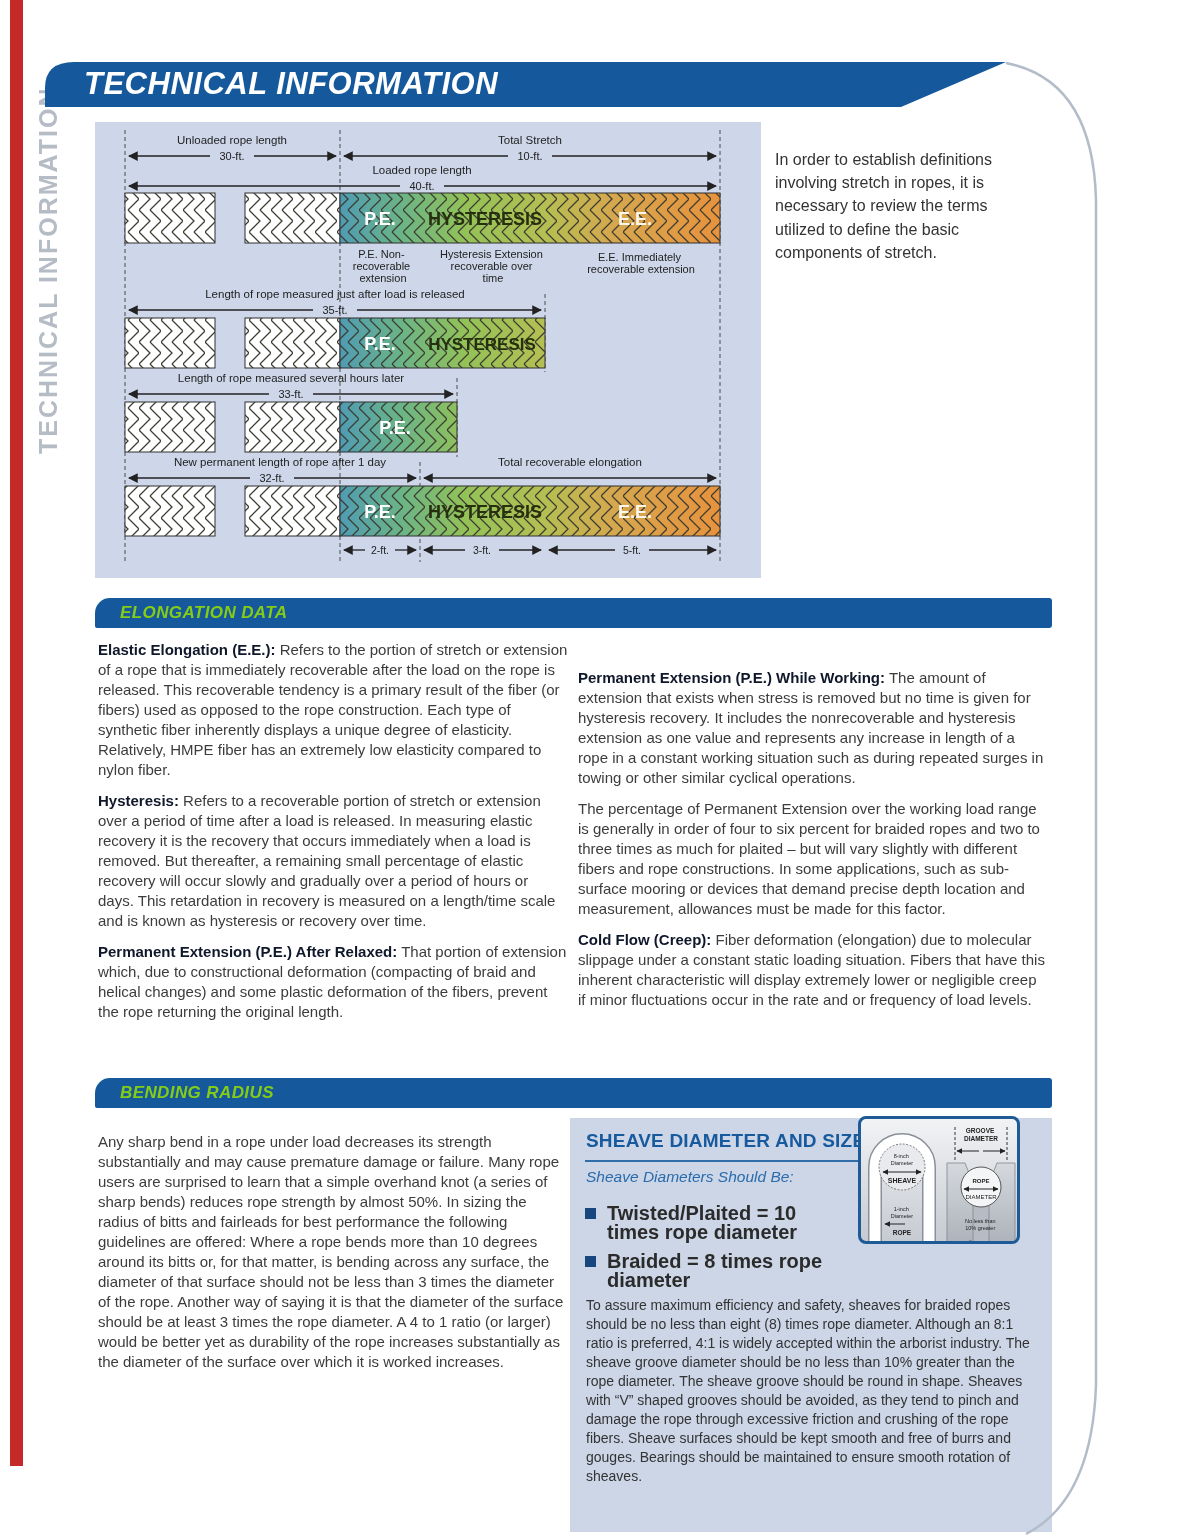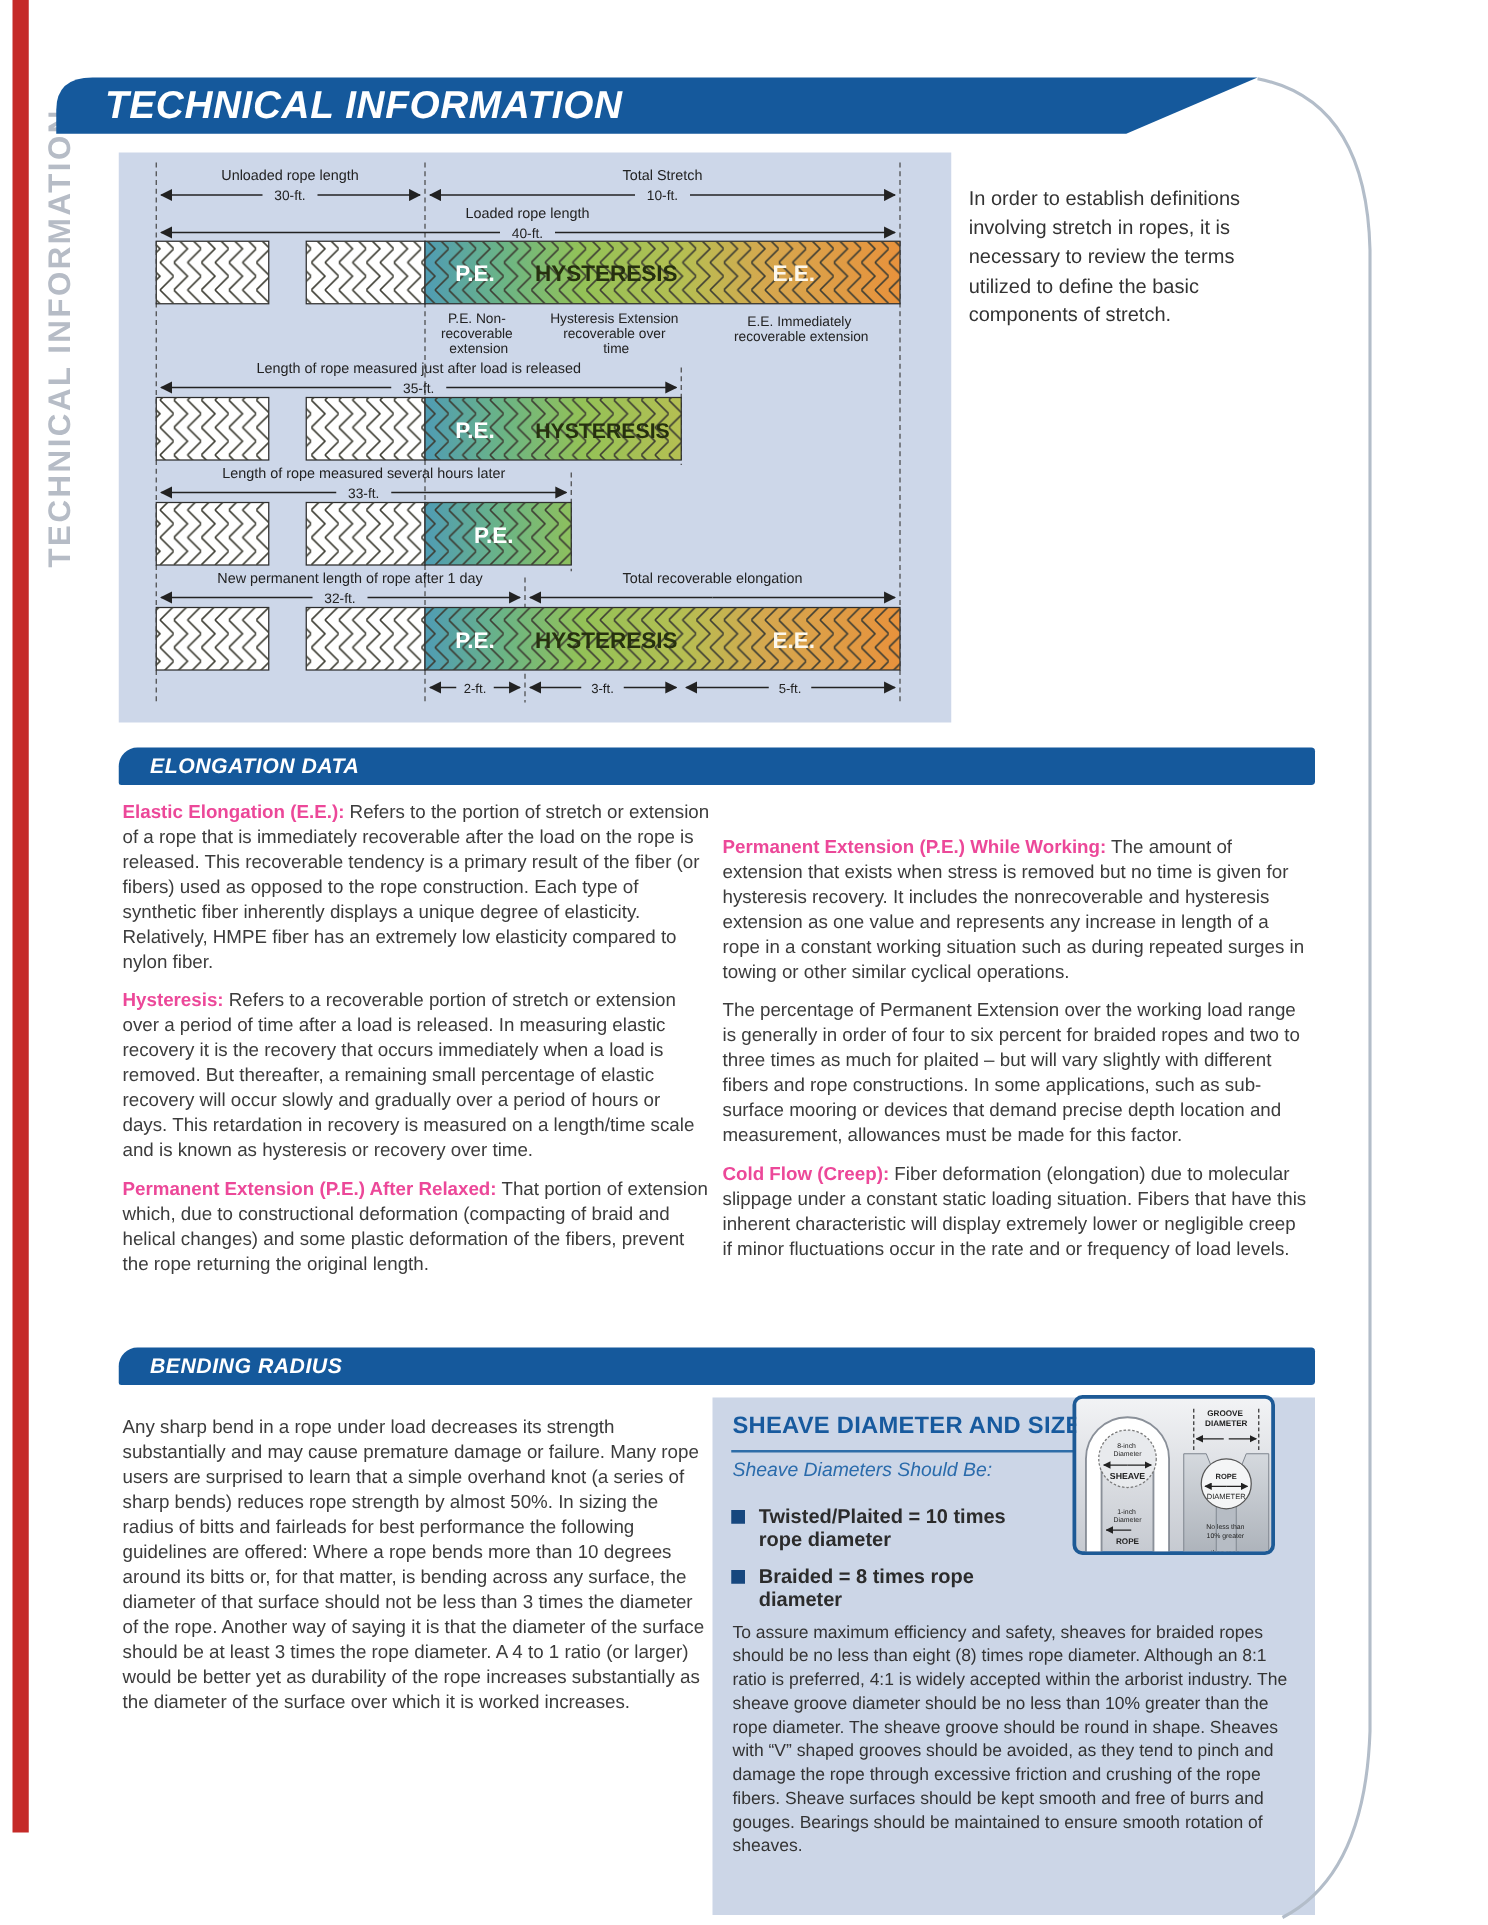--- a/index.html
+++ b/index.html
@@ -13,39 +13,39 @@
     font-style:italic;letter-spacing:.5px;z-index:3;}
   
   #side-label{left:34px;top:124px;height:330px;width:32px;writing-mode:vertical-rl;
     transform:rotate(180deg);color:#b6bcc6;font-size:25px;font-weight:bold;letter-spacing:2px;
     white-space:nowrap;}
   
   #diagram-panel{left:95px;top:122px;width:666px;height:456px;background:#cdd7e9;}
   #intro-text{left:775px;top:148px;width:246px;font-size:16px;line-height:1.45;color:#333;}
   
   .section-bar{left:95px;width:957px;height:30px;background:#15599c;border-radius:15px 3px 3px 2px;
-    color:#ffffff;font-size:17px;font-weight:bold;font-style:italic;line-height:30px;
+    color:#84cc16;font-size:17px;font-weight:bold;font-style:italic;line-height:30px;
     padding-left:25px;box-sizing:border-box;letter-spacing:.4px;}
   #elong-bar{top:598px;}
   #bend-bar{top:1078px;}
   
   .col{font-size:15px;line-height:20px;color:#3c3c3c;}
   .col p{margin:0 0 11px 0;}
-  .col b{color:#ec4899;}
+  .col b{color:#0f172a;}
   #elong-left{left:98px;top:640px;width:470px;}
   #elong-right{left:578px;top:668px;width:470px;}
   #bend-left{left:98px;top:1120px;width:468px;margin-top:12px;}
   
   #sheave-panel{left:570px;top:1118px;width:482px;height:414px;background:#ccd6e7;}
   #sheave-title{left:16px;top:12px;color:#175a9e;font-size:19px;font-weight:bold;letter-spacing:.2px;}
   #sheave-rule{left:15px;top:42px;width:274px;height:2px;background:#2e6da8;}
   #sheave-sub{left:16px;top:50px;color:#2a6bab;font-size:15.5px;font-style:italic;}
   .bullet-row{position:absolute;left:15px;width:250px;}
   .bullet-sq{position:absolute;left:0;top:4px;width:11px;height:11px;background:#16477e;}
-  .bullet-txt{display:block;margin-left:22px;font-size:16px;font-weight:bold;color:#2b2b2b;
+  .bullet-txt{display:block;margin-left:22px;font-size:20px;font-weight:bold;color:#2b2b2b;
     line-height:19px;width:216px;}
   #bullet-1{top:86px;} #bullet-2{top:134px;}
   #sheave-box{left:288px;top:-2px;width:162px;height:128px;background:linear-gradient(#f2f3f5,#c6cad1);
     border:3px solid #1d5a96;border-radius:8px;box-sizing:border-box;overflow:hidden;}
   #sheave-body{left:16px;top:178px;width:452px;font-size:14px;line-height:19px;color:#333;}
   
   #footer-credit{left:135px;top:1450px;font-family:"Liberation Serif",serif;font-size:24px;color:#111;}
   
   #frame-svg{left:0;top:0;z-index:1;pointer-events:none;}
   svg text{font-family:"Liberation Sans",sans-serif;}

